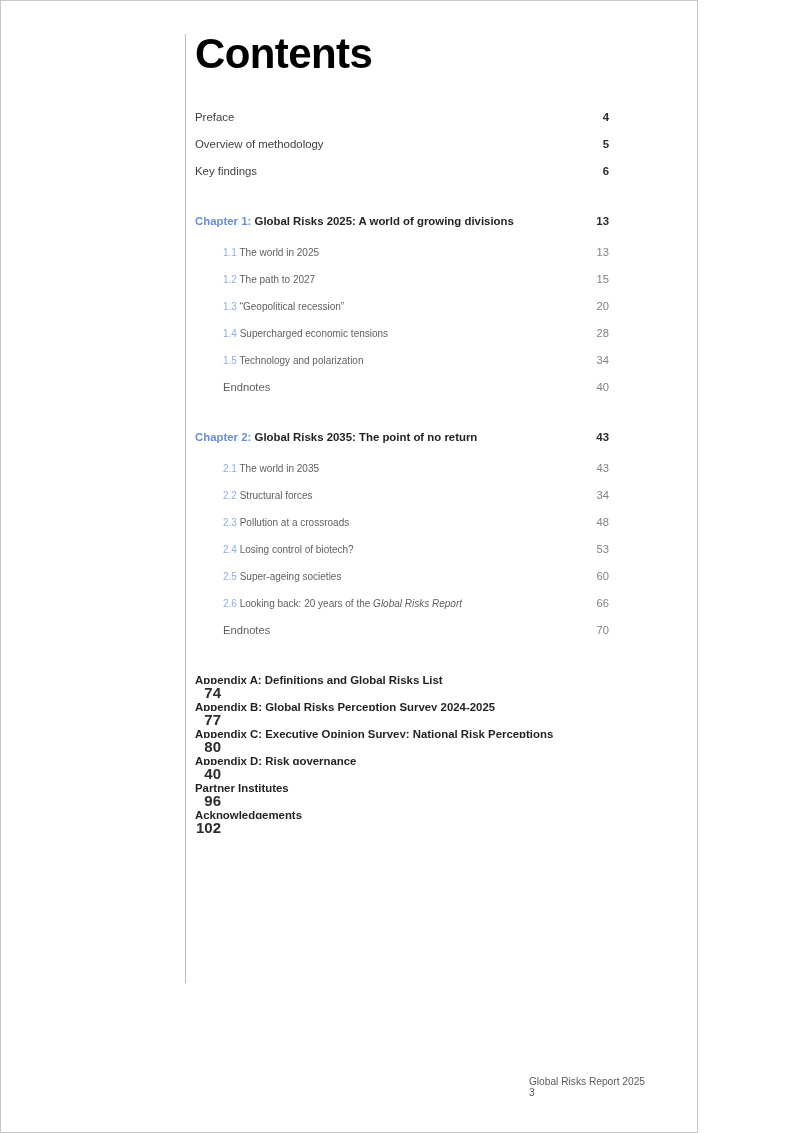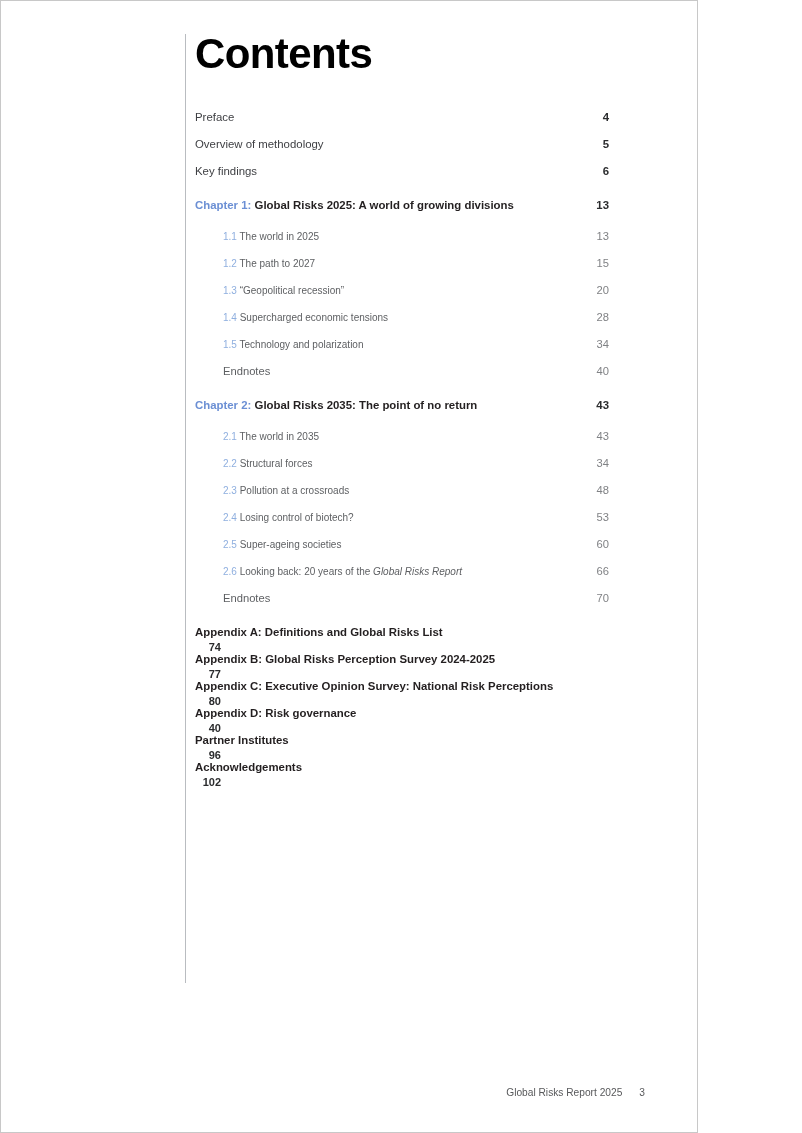--- a/index.html
+++ b/index.html
@@ -133,35 +133,35 @@
     flex-direction: column;
   }
   .row.level-appendix .label {
     font-weight: bold;
     color: #231f20;
     font-size: 11.4px;
   }
   .row.level-appendix .page-no {
     font-weight: bold;
     color: #2b2c2e;
-    font-size: 11px;
-  }
-  
-  .gap-before { margin-top: 7px; }
+    font-size: 15px;
+  }
+  
+  .gap-before { margin-top: 23px; }
   .gap-before-sm { margin-top: 3px; }
 
   .footer {
     position: absolute;
     right: 52px;
     bottom: 34px;
     font-size: 10.2px;
     color: #58595b;
     display: flex;
     align-items: baseline;
-    gap: 17px;
+    flex-direction: column;
   }
   .footer .foot-page {
     color: #58595b;
   }
 </style>
 </head>
 <body>
 
 <div class="page">
 

